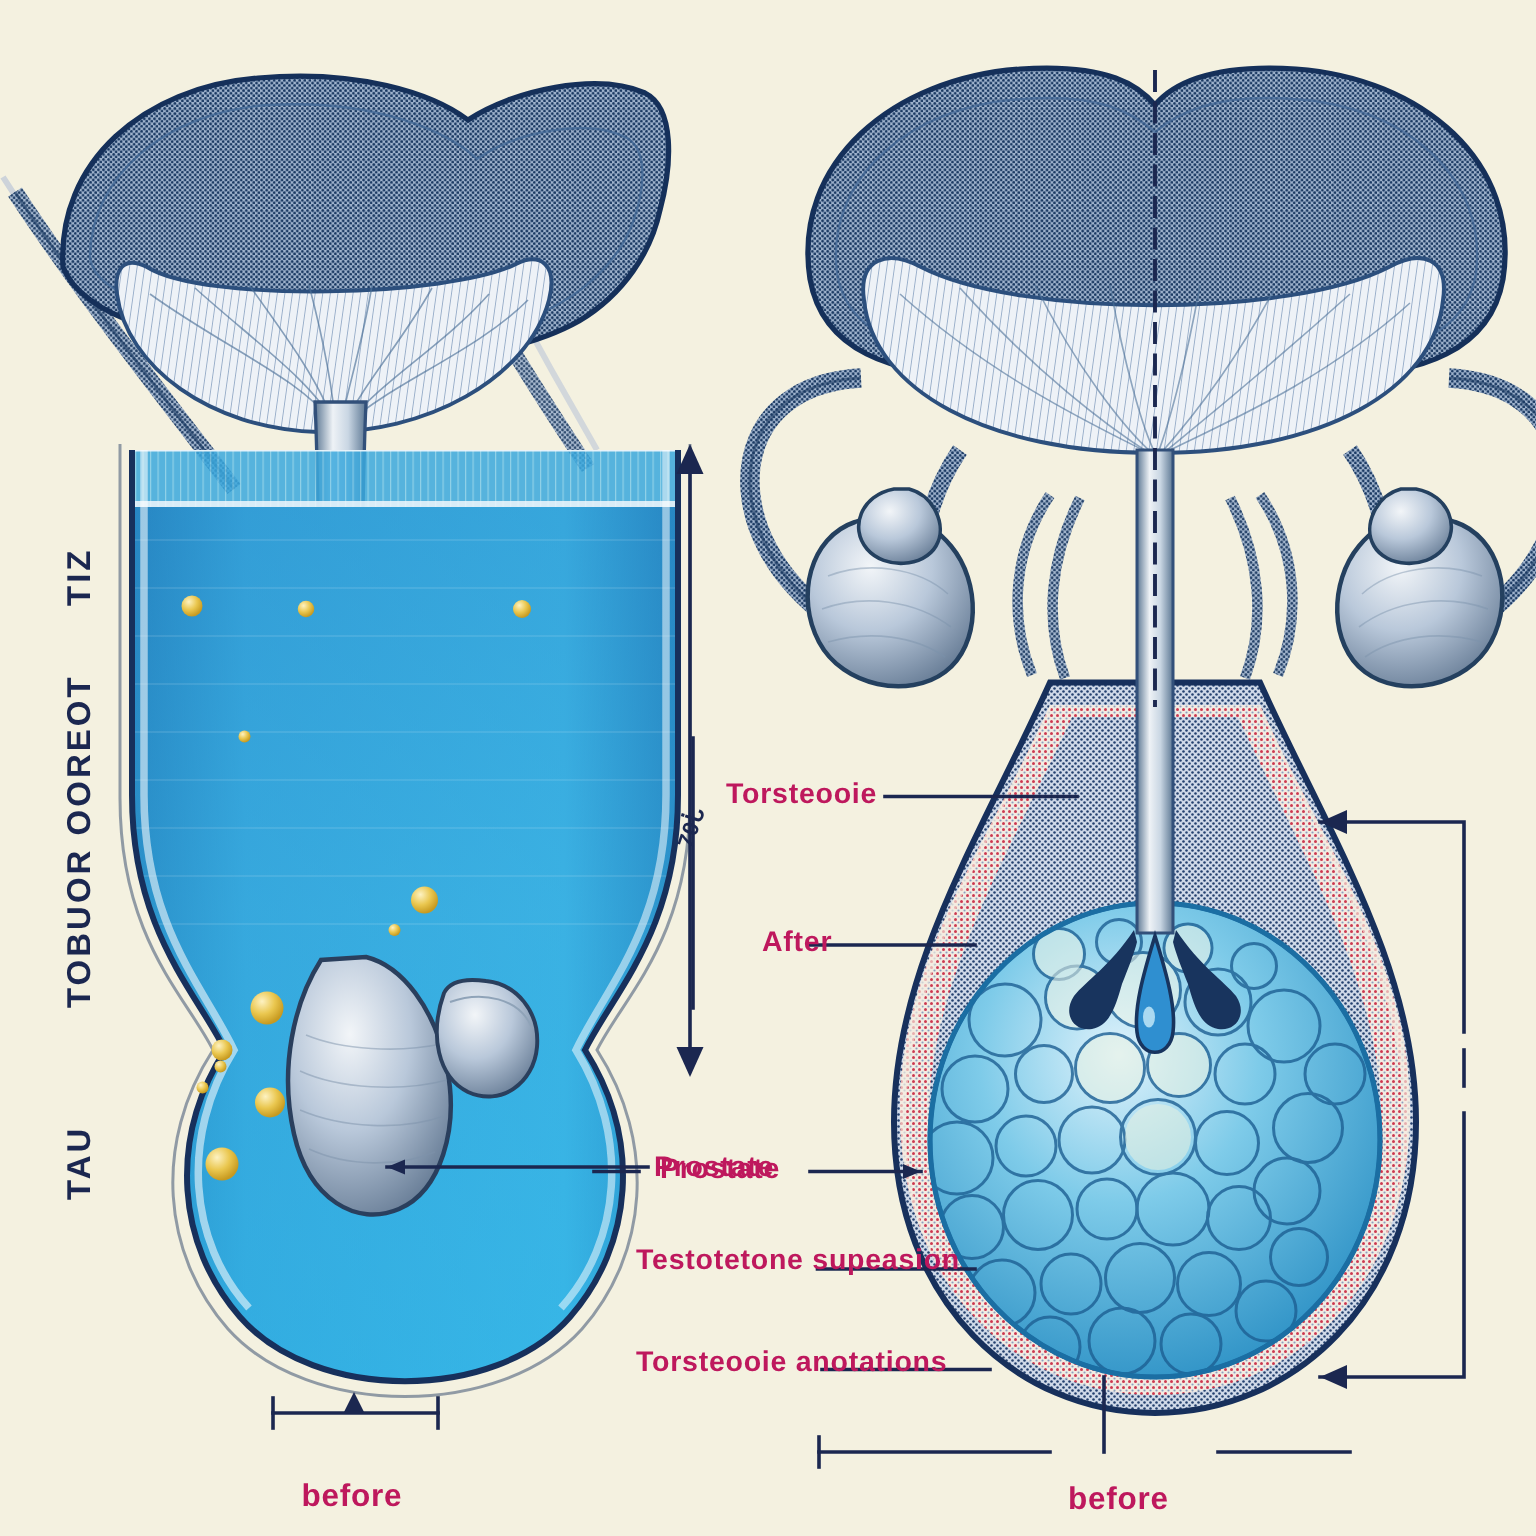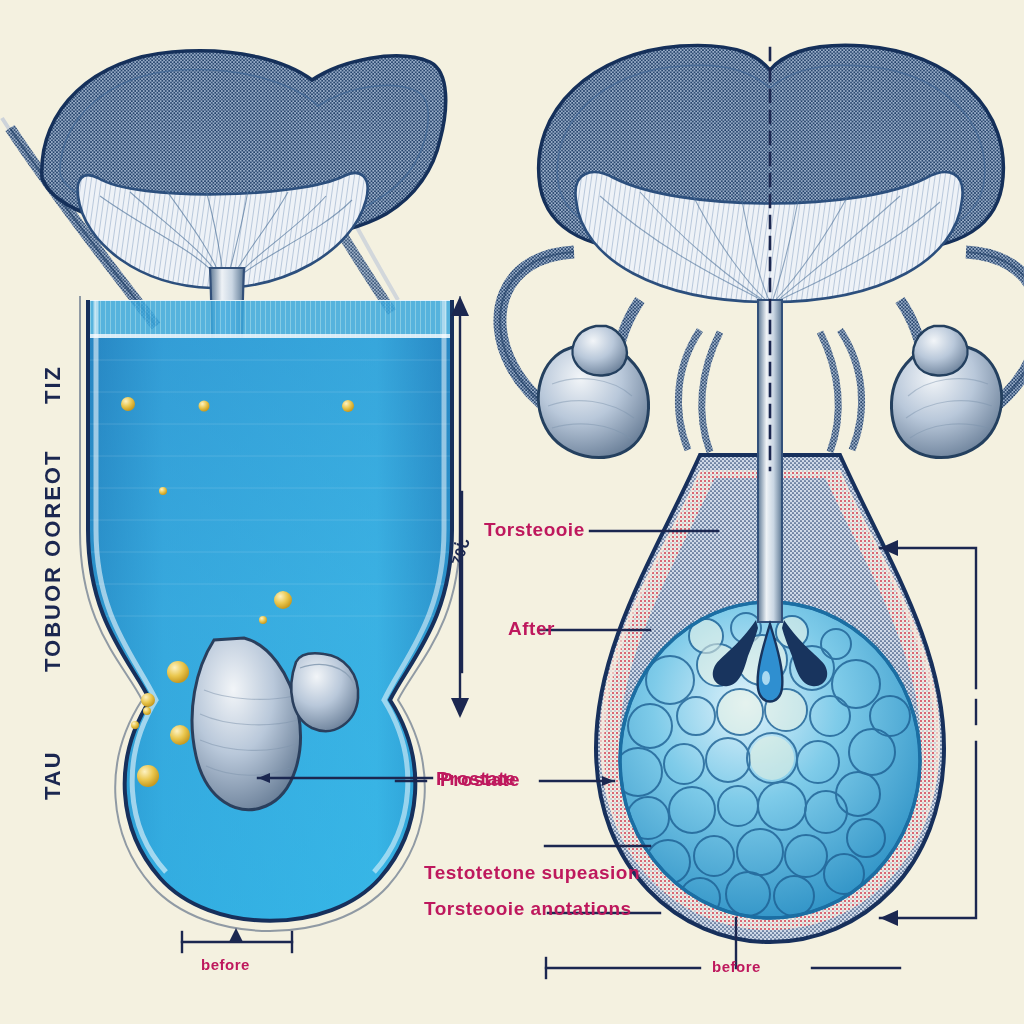--- a/index.html
+++ b/index.html
@@ -24,21 +24,21 @@
   }
   .lbl {
     position: absolute;
     color: #be185d;
     font-family: "Liberation Sans", sans-serif;
     font-weight: 700;
     white-space: pre;
     letter-spacing: 0.5px;
   }
   .lbl-right { font-size: 19px; }
-  .lbl-before { font-size: 15px; }
+  .lbl-before { font-size: 21px; margin-top: 30px; }
   .rot-left {
     
     transform: rotate(-90deg);
     transform-origin: left top;
   }
   .sideways {
     font-size: 22px;
     font-weight: 700;
     color: #1b2750;
     letter-spacing: 2px;
@@ -432,18 +432,18 @@
 
   <div class="lbl lbl-before" style="left:201px; top:956px;">before</div>
 
   <div class="lbl lbl-right" style="left:436px; top:768px;">Prostate</div>
 
   <div class="lbl tinyrot" style="left:448px; top:562px; transform:rotate(-72deg); transform-origin:left top;">70ᒑ</div>
 
   <div class="lbl lbl-right" style="left:484px; top:519px;">Torsteooie</div>
   <div class="lbl lbl-right" style="left:484px; top:618px;margin-left:24px;">After</div>
   <div class="lbl lbl-right" style="left:440px; top:769px;">Prostate</div>
-  <div class="lbl lbl-right" style="left:424px; top:828px; line-height:26px; width:140px;margin-top:32px;">Testotetone supeasion</div>
+  <div class="lbl lbl-right" style="left:424px; top:828px; line-height:26px; width:140px;">Testotetone supeasion</div>
   <div class="lbl lbl-right" style="left:424px; top:896px; line-height:26px; width:145px;">Torsteooie anotations</div>
 
   <div class="lbl lbl-before" style="left:712px; top:958px;">before</div>
 
 </div>
 
 </body></html>

